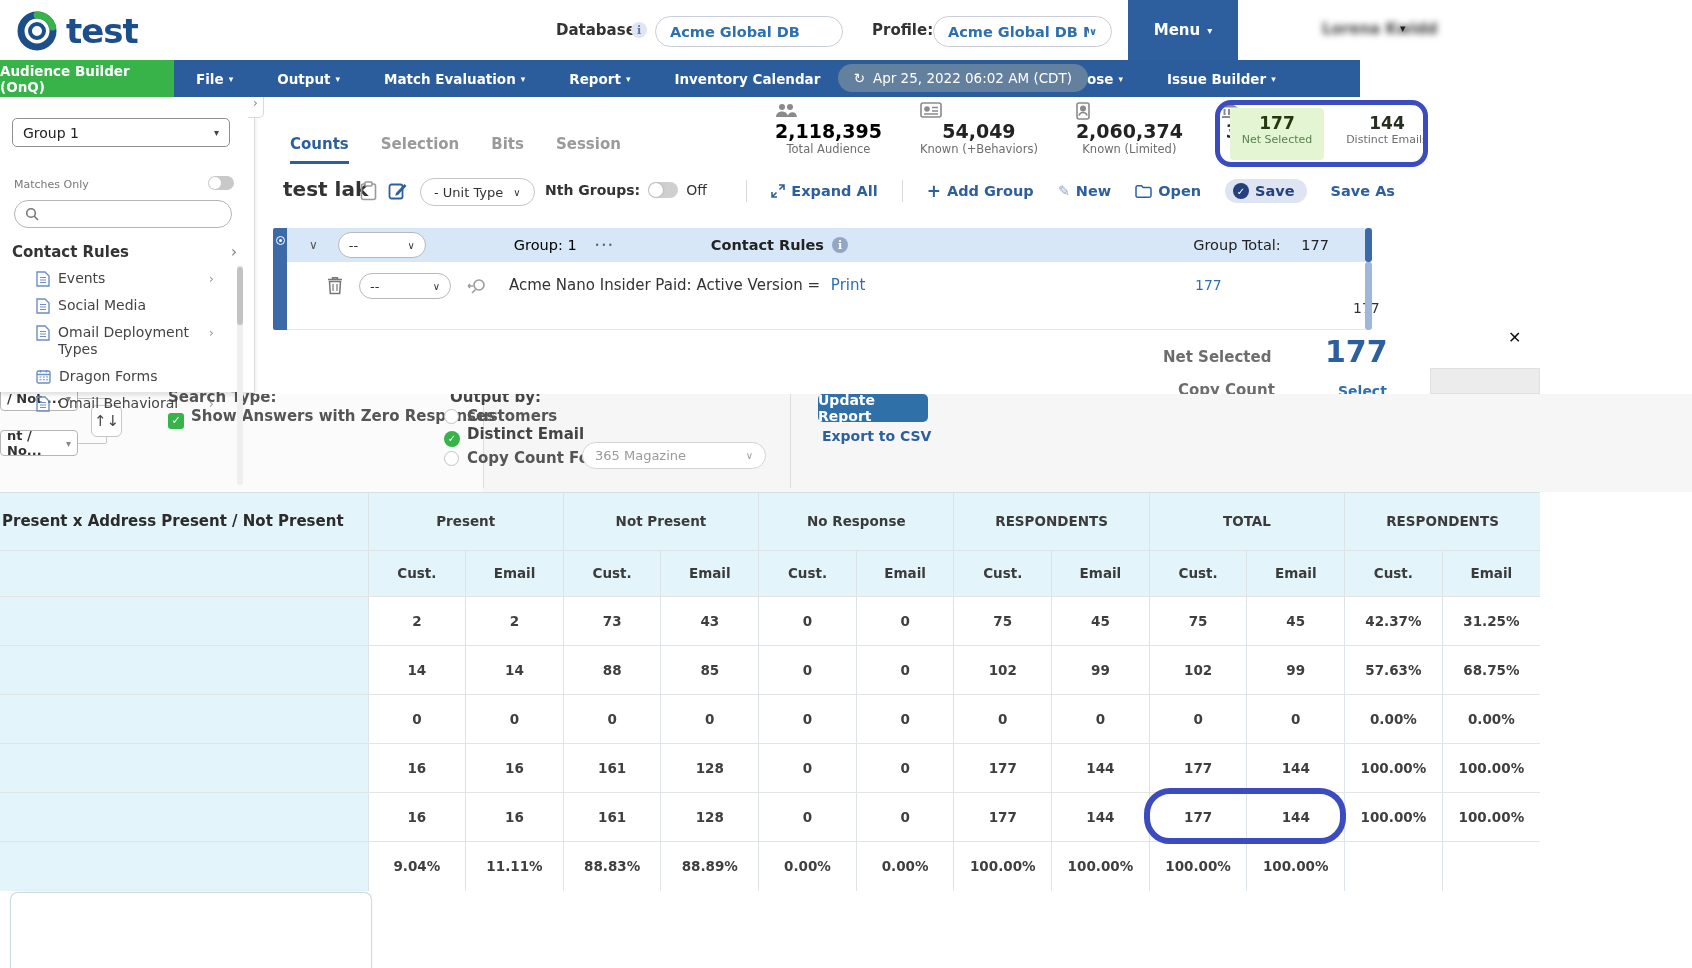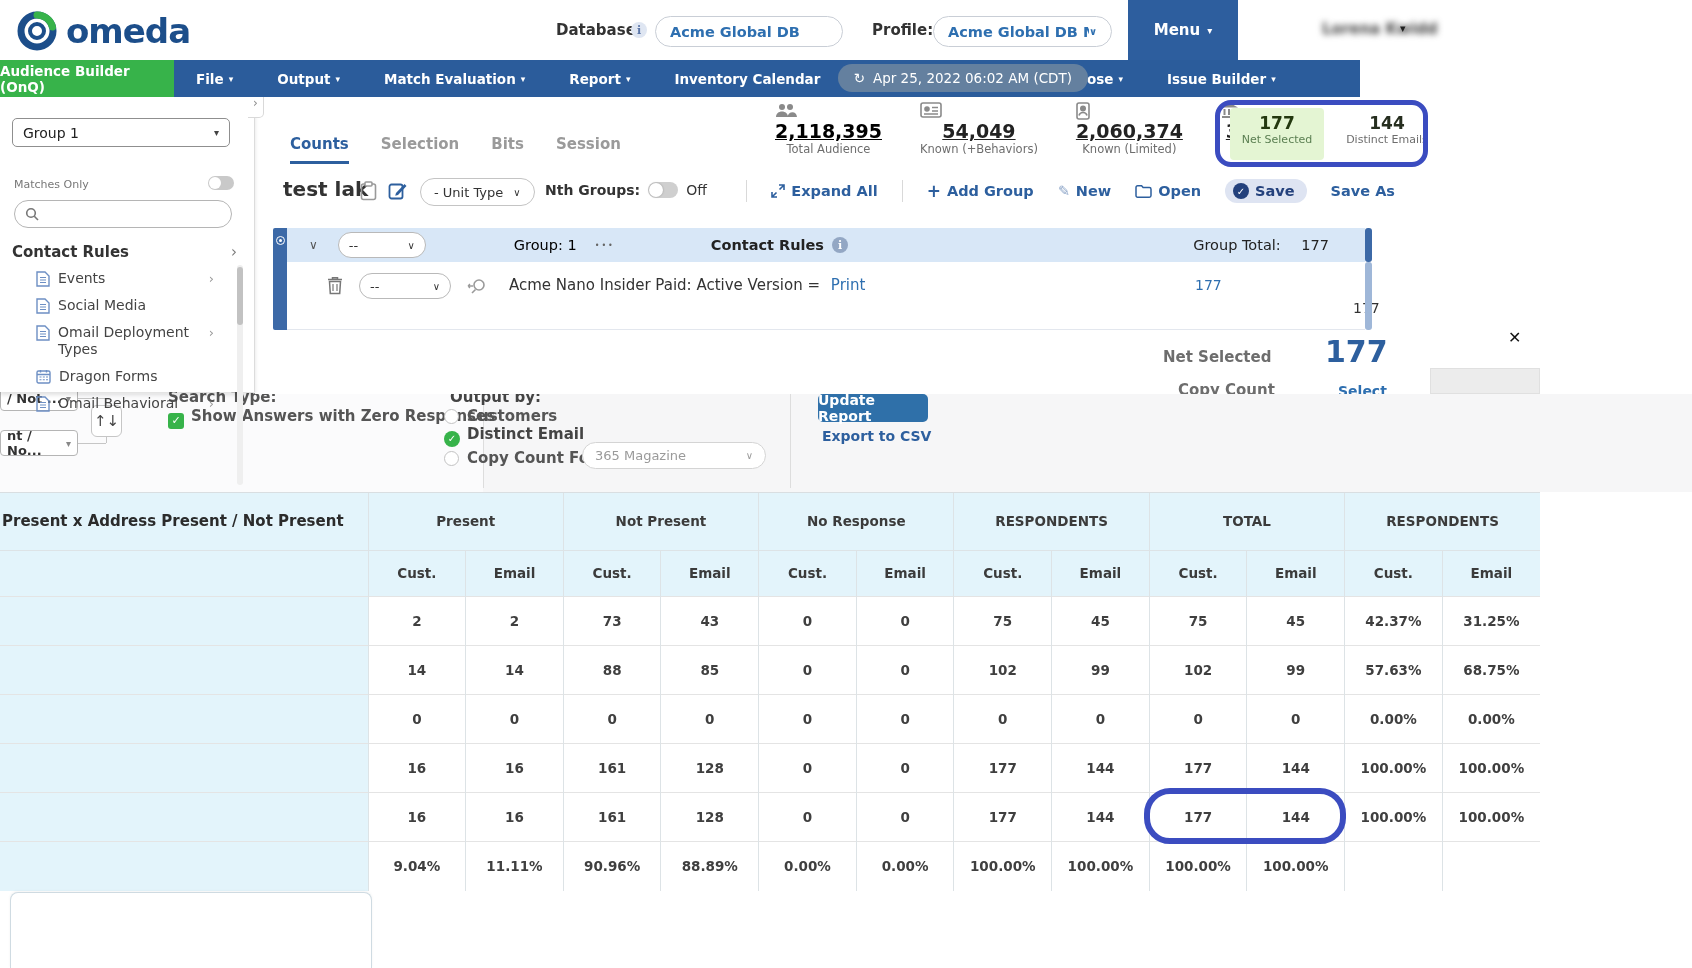--- a/index.html
+++ b/index.html
@@ -48,21 +48,21 @@
   
   .mainpanel { position:absolute; left:255px; top:97px; width:1170px; height:297px; background:#fff; overflow:hidden; z-index:8; }
 
   .tabs { position:absolute; left:35px; top:38px; display:flex; gap:32px; }
   .tab { font-size:15px; font-weight:700; color:#9a9a9a; padding-bottom:8px; }
   .tab.active { color:#2d5f9e; border-bottom:3px solid #2d5f9e; }
 
   .stats { position:absolute; left:520px; top:5px; display:flex; align-items:flex-start; gap:38px; }
   .stat { text-align:center; min-width:70px; }
   .stat .icn { color:#8a8a8a; height:18px; }
-  .stat .val { font-size:19px; font-weight:700; color:#222; line-height:22px;text-decoration:underline; }
+  .stat .val { font-size:19px; font-weight:700; color:#222; line-height:22px; }
   .stat.first .val { font-weight:800; color:#000; }
   .stat .lab { font-size:11.5px; color:#6d6d6d; }
   .netsel-box { position:absolute; left:975px; top:11px; width:94px; height:52px; background:#e4f5d3; border-radius:4px; text-align:center; padding-top:5px; }
   .netsel-box .val { font-size:17px; font-weight:800; color:#23380f; }
   .netsel-box .lab { font-size:11px; color:#5b7f52; }
   .demail { position:absolute; left:1082px; top:16px; width:100px; text-align:center; }
   .demail .val { font-size:17px; font-weight:800; color:#262e1f; }
   .demail .lab { font-size:11px; color:#6d6d6d; }
 
   
@@ -145,21 +145,21 @@
 
   <div class="tophdr">
     <div class="logo">
       <span>
         <svg width="46" height="46" viewBox="0 0 46 46">
           <circle cx="23" cy="23" r="16" fill="none" stroke="#1c4e8a" stroke-width="7"></circle>
           <path d="M23 7 A16 16 0 0 1 38.5 19" fill="none" stroke="#37b34a" stroke-width="7" stroke-linecap="round"></path>
           <circle cx="23" cy="23" r="7" fill="none" stroke="#1c4e8a" stroke-width="4"></circle>
         </svg>
       </span>
-      <span class="logo-text">omeda</span>
+      <span class="logo-text">test</span>
     </div>
     <span class="hdr-label abs" style="left:556px; top:21px;">Database:</span>
     <span class="info-dot abs" style="left:631px; top:22px;">i</span>
     <div class="pill-input abs" style="left:655px; top:16px; width:188px; height:31px;">
       <span>Acme Global DB</span>
     </div>
     <span class="hdr-label abs" style="left:872px; top:21px;">Profile:</span>
     <div class="pill-input abs" style="left:933px; top:16px; width:179px; height:31px; justify-content:space-between;">
       <span style="overflow:hidden; white-space:nowrap;">Acme Global DB Maste</span>
       <span class="caret" style="color:#2e6fb0;">∨</span>
@@ -599,21 +599,21 @@
             <td>144</td>
             <td>177</td>
             <td>144</td>
             <td>100.00%</td>
             <td>100.00%</td>
           </tr>
           <tr>
             <td class="rowlab"></td>
             <td>9.04%</td>
             <td>11.11%</td>
-            <td>90.96%</td>
+            <td>88.83%</td>
             <td>88.89%</td>
             <td>0.00%</td>
             <td>0.00%</td>
             <td>100.00%</td>
             <td>100.00%</td>
             <td>100.00%</td>
             <td>100.00%</td>
             <td></td>
             <td></td>
           </tr>

